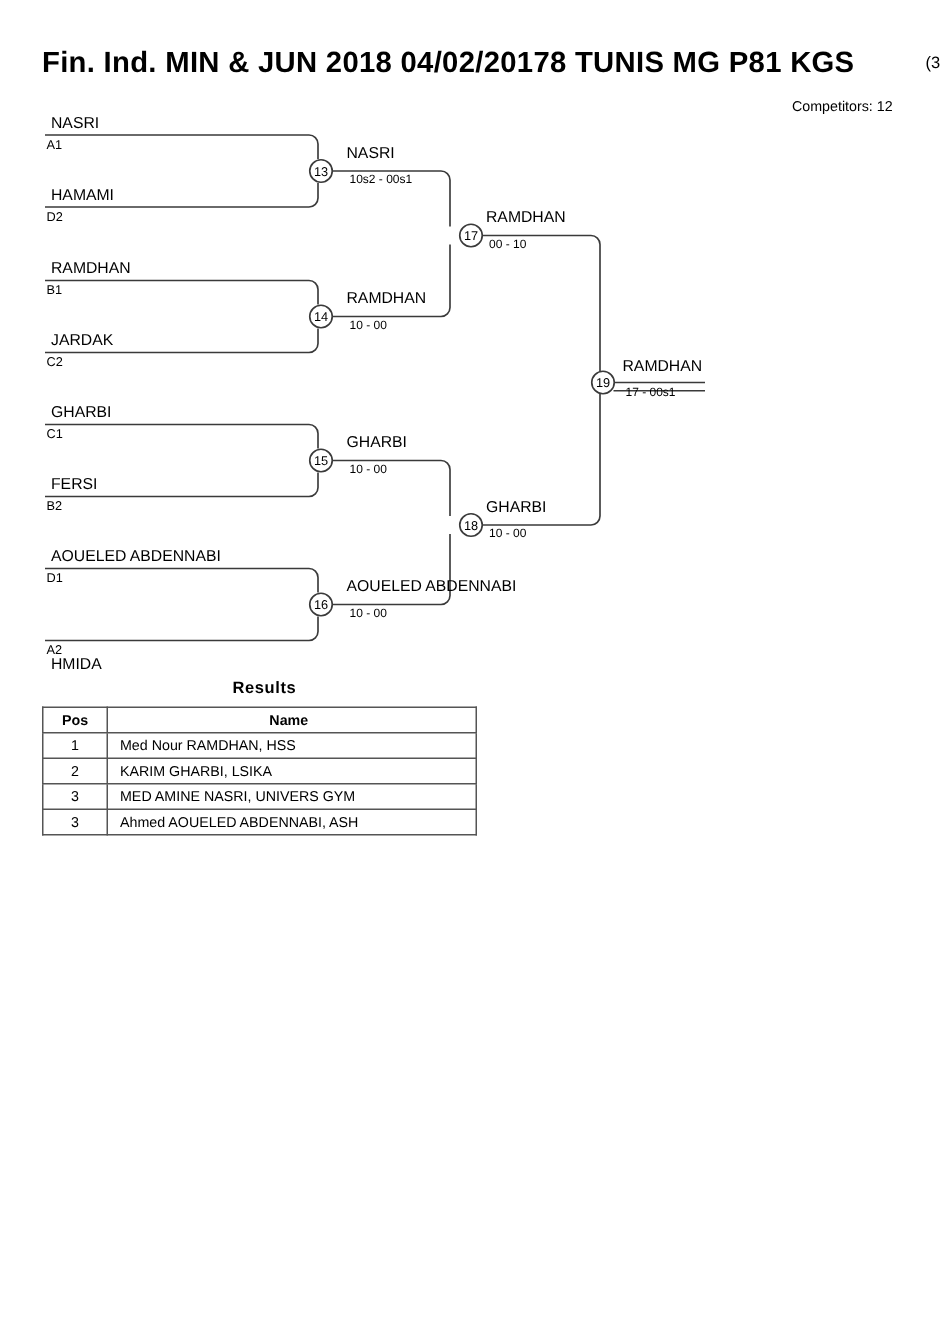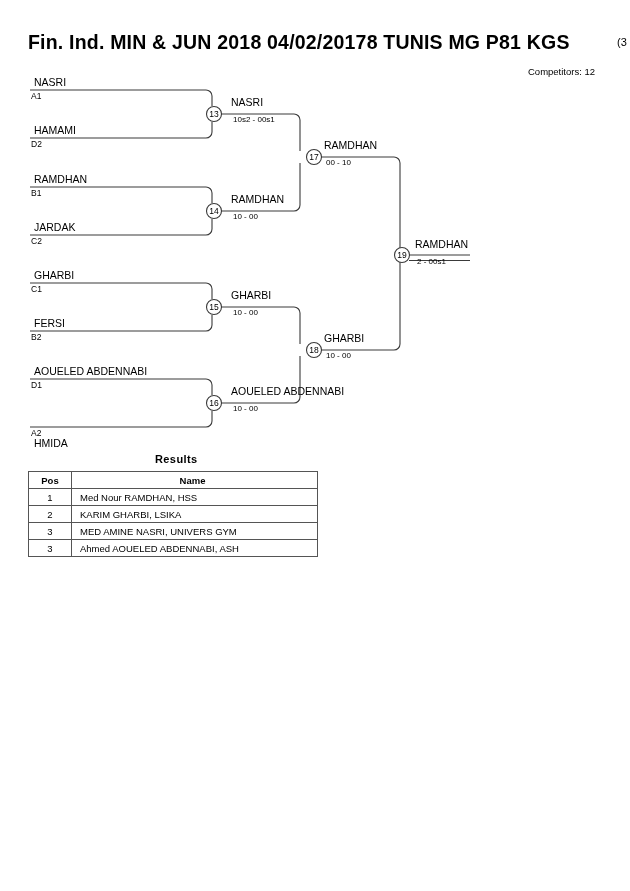--- a/index.html
+++ b/index.html
@@ -144,21 +144,21 @@
   <div class="bt wname" style="left:231px;top:385px;">AOUELED ABDENNABI</div>
   <div class="bt wscore" style="left:233px;top:404px;">10 - 00</div>
 
   <div class="bt wname" style="left:324px;top:139px;">RAMDHAN</div>
   <div class="bt wscore" style="left:326px;top:158px;">00 - 10</div>
 
   <div class="bt wname" style="left:324px;top:332px;">GHARBI</div>
   <div class="bt wscore" style="left:326px;top:351px;">10 - 00</div>
 
   <div class="bt wname" style="left:415px;top:238px;">RAMDHAN</div>
-  <div class="bt wscore" style="left:417px;top:257px;">2 - 00s1</div>
+  <div class="bt wscore" style="left:417px;top:257px;">17 - 00s1</div>
 
   <div class="results-title">Results</div>
   <table class="results">
     <thead>
       <tr>
         <th class="c-pos">Pos</th>
         <th class="c-name">Name</th>
       </tr>
     </thead>
     <tbody>

